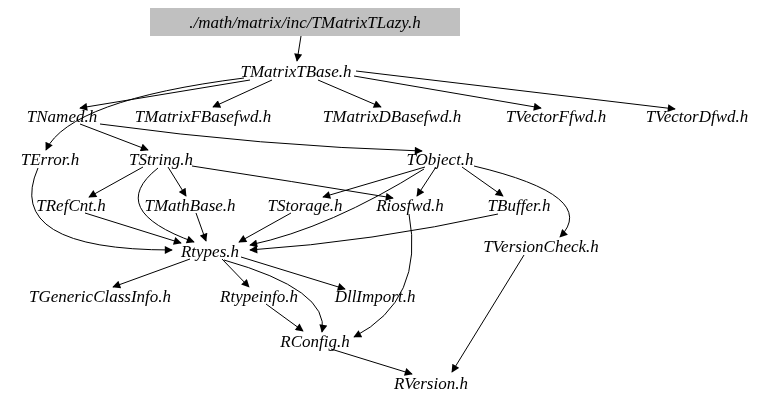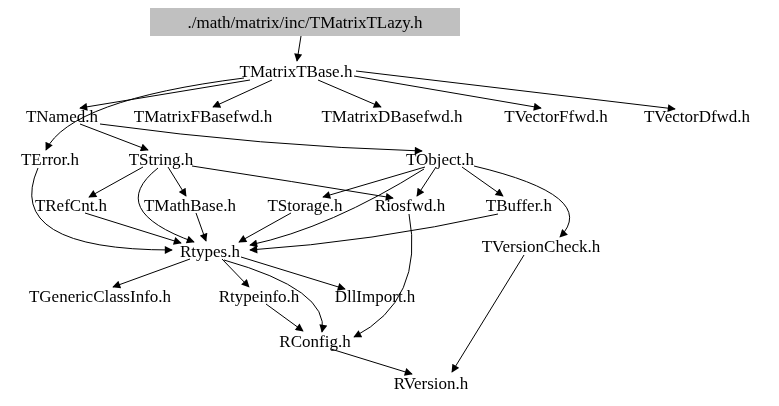--- a/index.html
+++ b/index.html
@@ -6,20 +6,21 @@
     margin: 0;
     padding: 0;
     background: #ffffff;
     width: 779px;
     height: 406px;
     overflow: hidden;
   }
   #graph-wrap {
     width: 779px;
     height: 406px;
+    font-style: italic;
   }
   .edge {
     fill: none;
     stroke: #000000;
     stroke-width: 1;
   }
   .node-label {
     font-family: "Liberation Serif", "DejaVu Serif", serif;
     font-size: 17px;
     fill: #000000;

